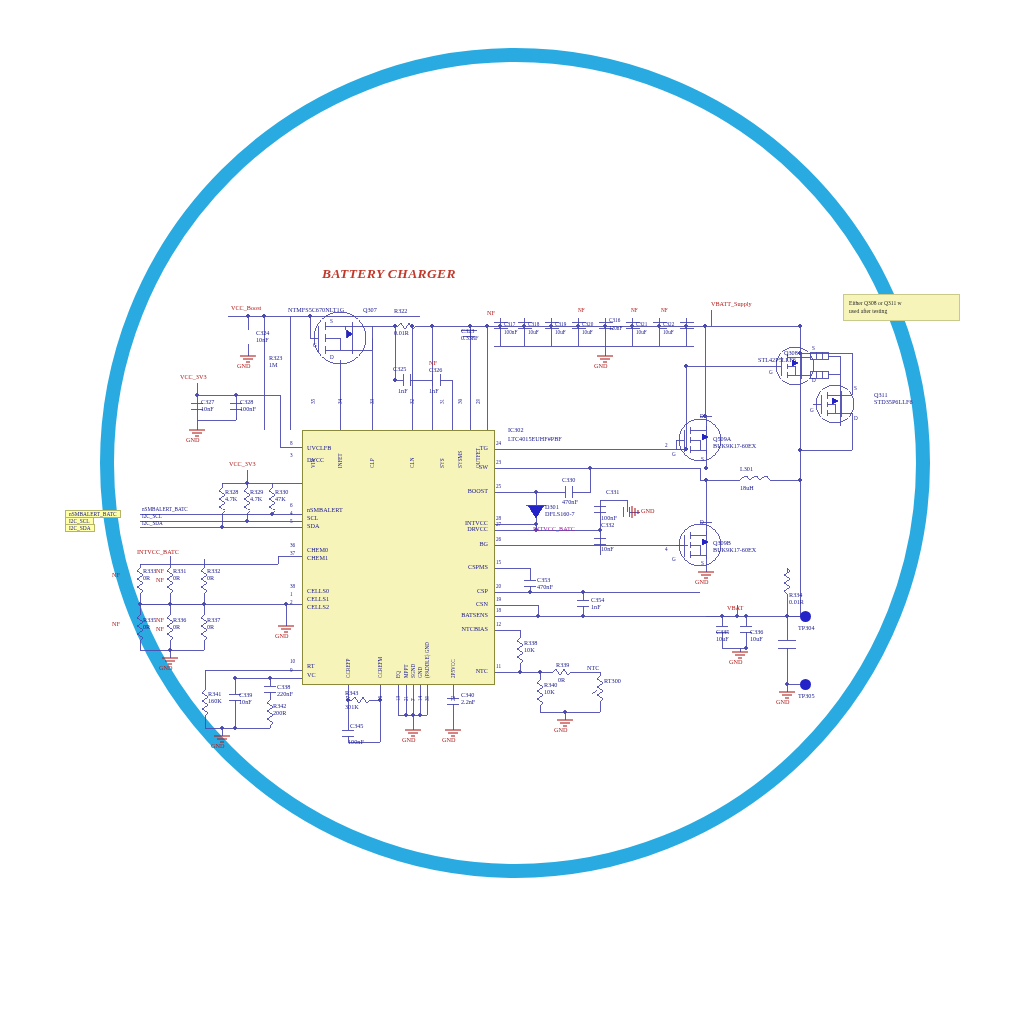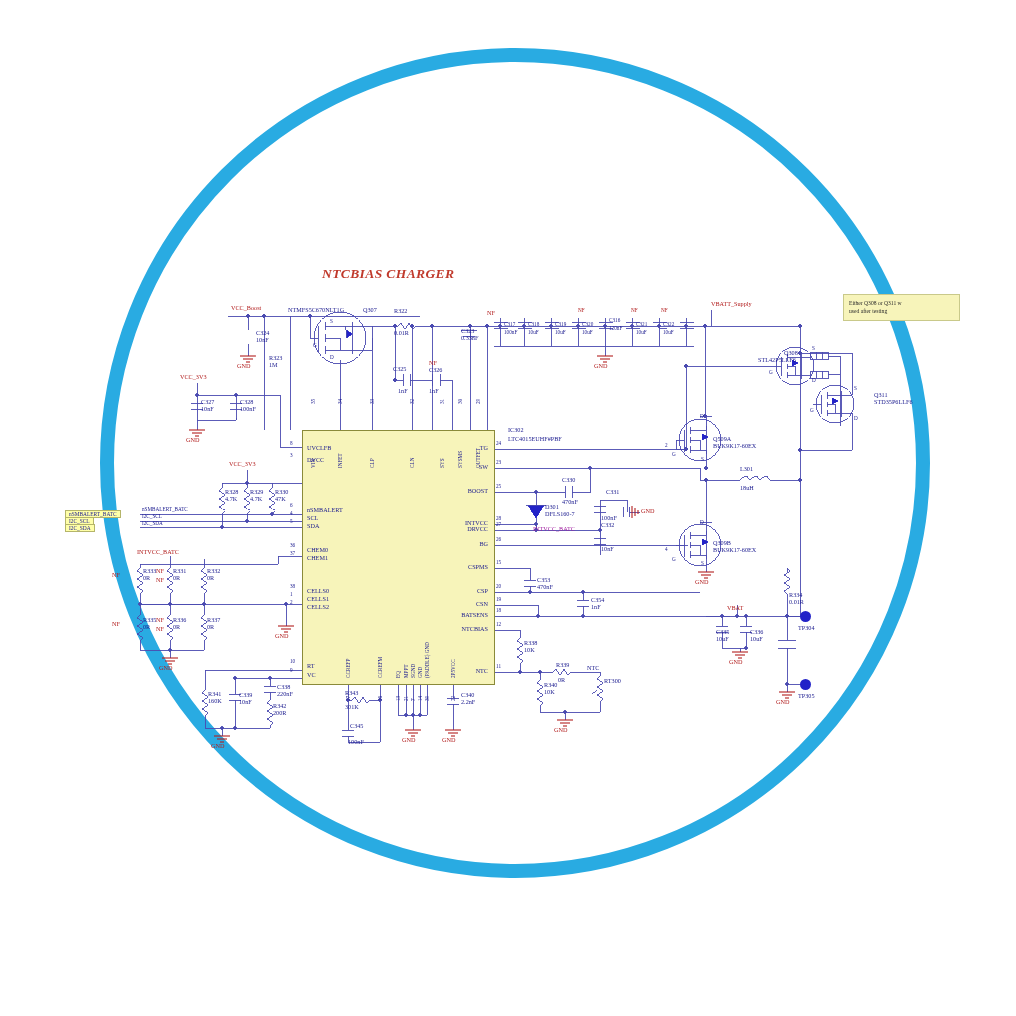--- a/index.html
+++ b/index.html
@@ -512,21 +512,21 @@
         <line x1="735" y1="655" x2="745" y2="655"></line>
         <line x1="738" y1="658" x2="742" y2="658"></line>
       <line x1="779" y1="692" x2="795" y2="692"></line>
         <line x1="782" y1="695" x2="792" y2="695"></line>
         <line x1="785" y1="698" x2="789" y2="698"></line>
     </g>
   </svg>
 
   <div class="icbox" id="icbody" style="left:302px;top:430px;width:191px;height:253px;"></div>
 
-  <div class="title" style="left:322px;top:266px;">NTCBIAS CHARGER</div>
+  <div class="title" style="left:322px;top:266px;">BATTERY CHARGER</div>
 
   <div class="note" style="left:843px;top:294px;width:105px;">
     <div>Either Q308 or Q311 w</div>
     <div>used after testing</div>
   </div>
 
   <div class="netlbl" style="left:65px;top:510px;">nSMBALERT_BATC</div>
   <div class="netlbl" style="left:65px;top:517px;">I2C_SCL</div>
   <div class="netlbl" style="left:65px;top:524px;">I2C_SDA</div>
 

